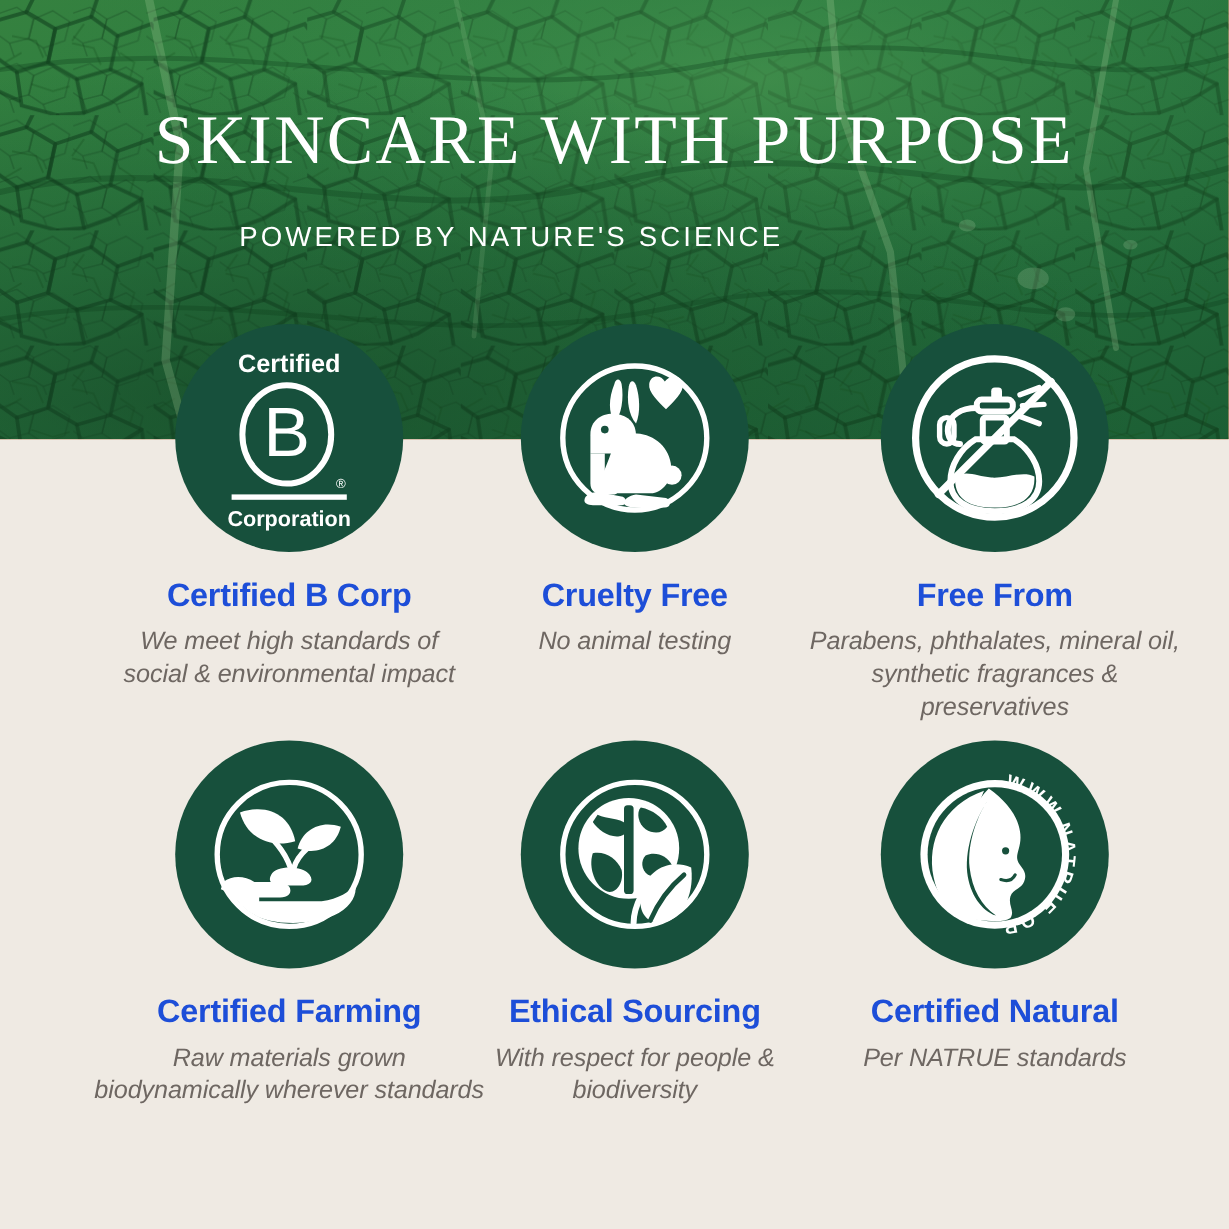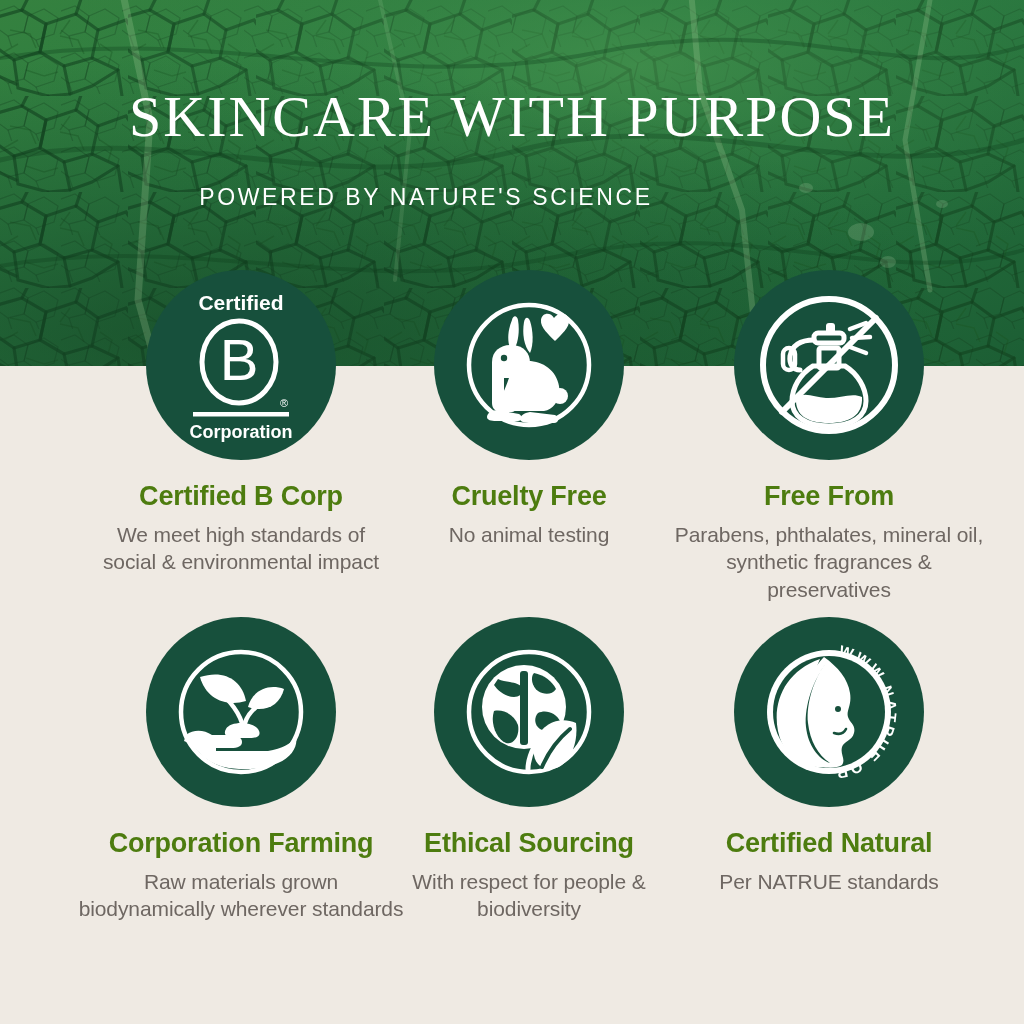--- a/index.html
+++ b/index.html
@@ -102,33 +102,34 @@
   }
   .badge .disc svg {
     position: absolute;
     left: 0; top: 0;
     width: 190px;
     height: 190px;
     display: block;
   }
   .badge .heading {
     margin-top: 22px;
-    color: #4d7c0f;
+    color: #1d4ed8;
     font-size: 27px;
     font-weight: bold;
     line-height: 1.1;
     letter-spacing: -0.2px;
   }
   .badge .desc {
     margin-top: 9px;
     color: #6E6762;
     font-size: 21px;
     font-weight: 400;
     line-height: 1.32;
     letter-spacing: -0.1px;
+    font-style: italic;
   }
 
   
   .r1 { top: 270px; }
   .r2 { top: 617px; }
   .c1 { left: 79px; }
   .c2 { left: 367px; }
   .c3 { left: 659px; }
 
   .badge.wide { width: 330px; }
@@ -319,21 +320,21 @@
             <path d="M99 106 C 102 96, 112 86, 130 78" fill="none" stroke="#FFFFFF" stroke-width="4.5" stroke-linecap="round"></path>
 
             <path d="M80 112 C 84 104, 106 104, 112 112 C 116 118, 112 121, 104 121 L 88 121 C 80 121, 77 117, 80 112 Z"></path>
 
             <path d="M40 118 C 48 112, 58 113, 66 118 L 84 118 C 92 118, 96 121, 96 125 C 96 129, 92 131, 85 131
                      L 70 131 L 70 134 L 122 134 C 136 132, 146 126, 150 120 C 152 129, 146 140, 132 146
                      C 118 152, 96 154, 78 150 C 66 147, 58 141, 52 134 C 48 130, 44 126, 38 124 Z"></path>
           </g>
         </svg>
       </div>
-      <div class="heading">Corporation Farming</div>
+      <div class="heading">Certified Farming</div>
       <div class="desc">Raw materials grown biodynamically wherever standards</div>
     </div>
 
     <div class="badge r2 c2">
       <div class="disc">
         <svg viewBox="0 0 190 190" xmlns="http://www.w3.org/2000/svg">
           <circle cx="95" cy="95" r="60" fill="none" stroke="#FFFFFF" stroke-width="4.5"></circle>
 
           <circle cx="90" cy="90" r="42" fill="#FFFFFF"></circle>
           <g fill="#17503C">

